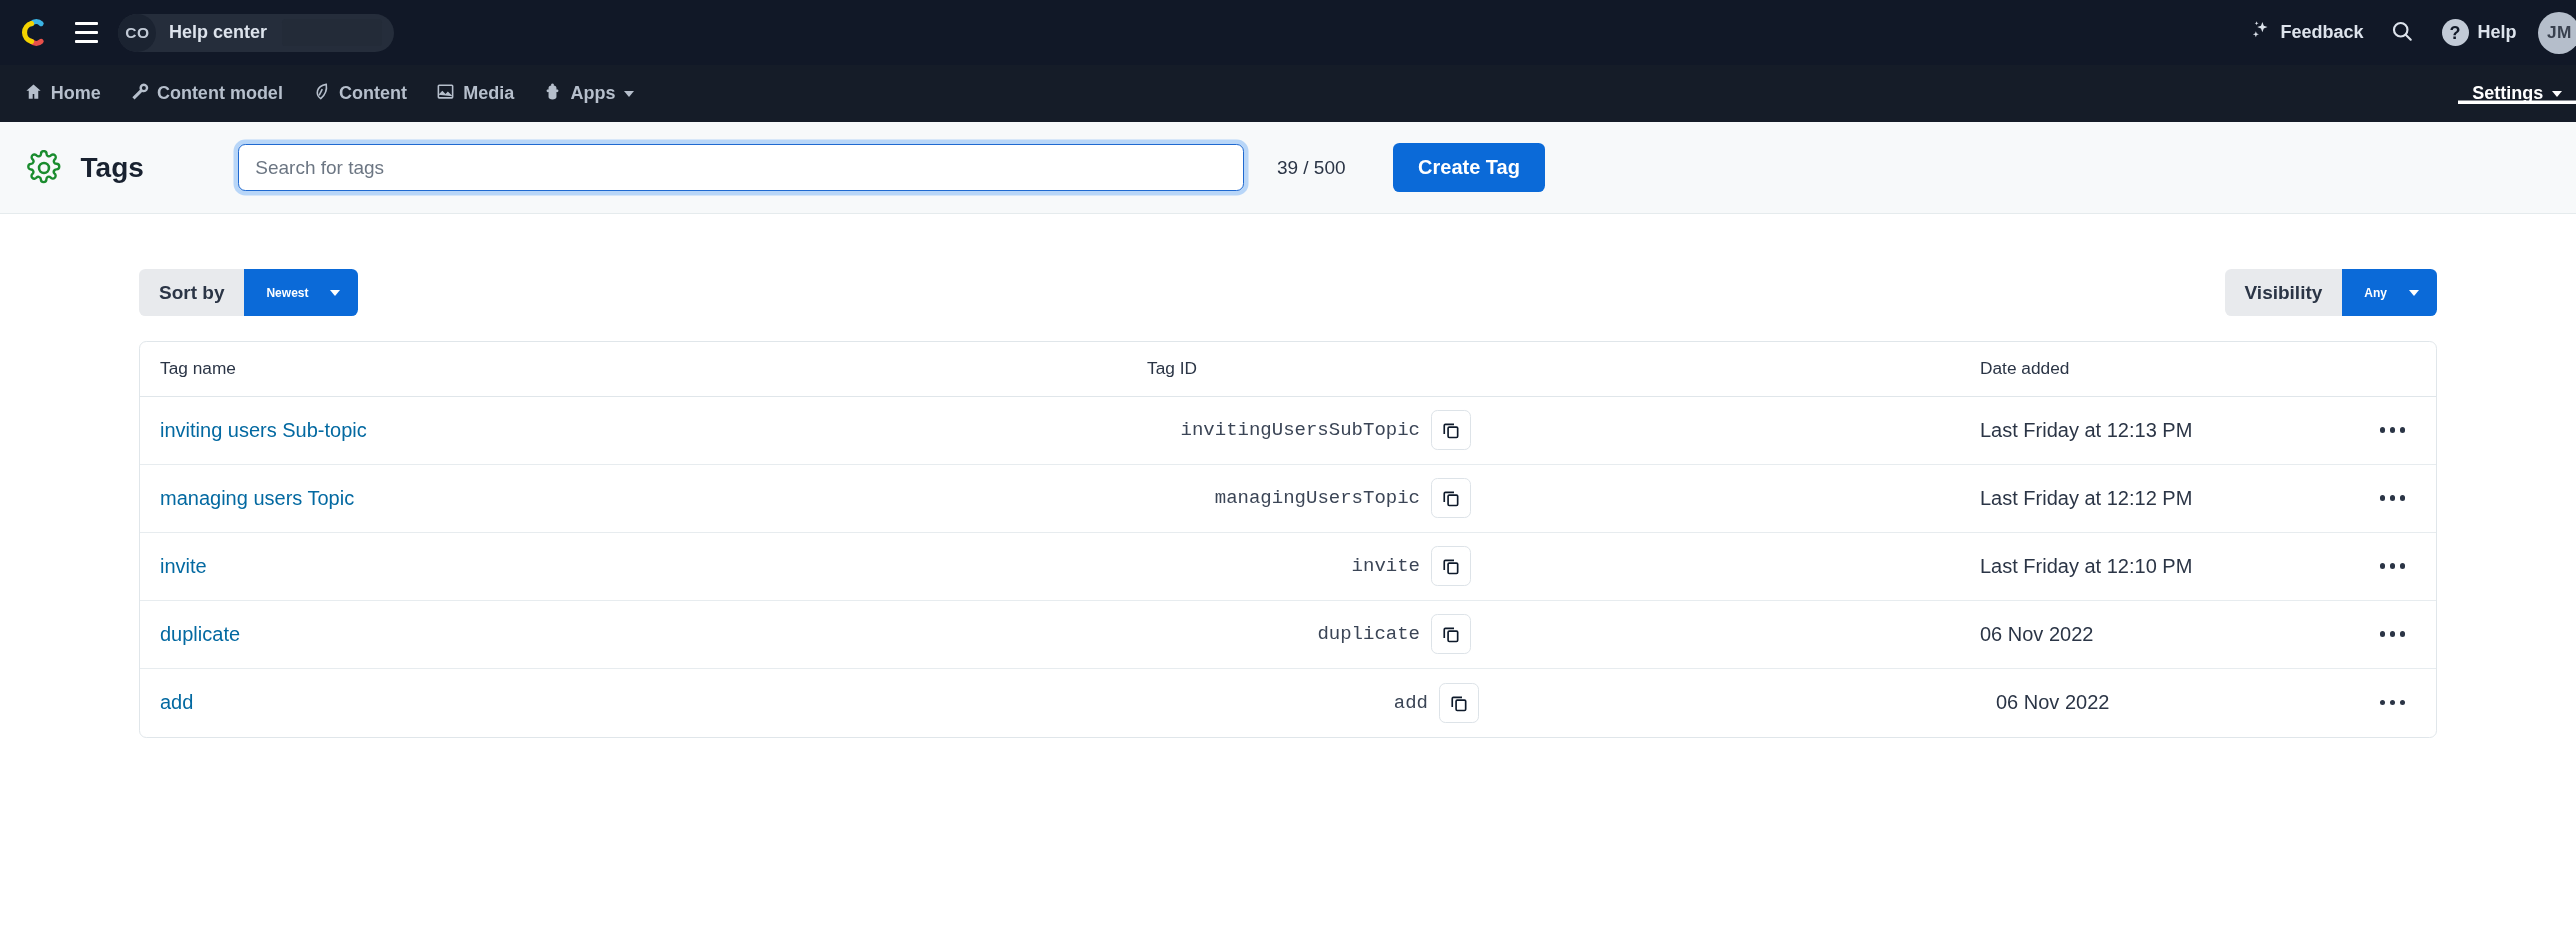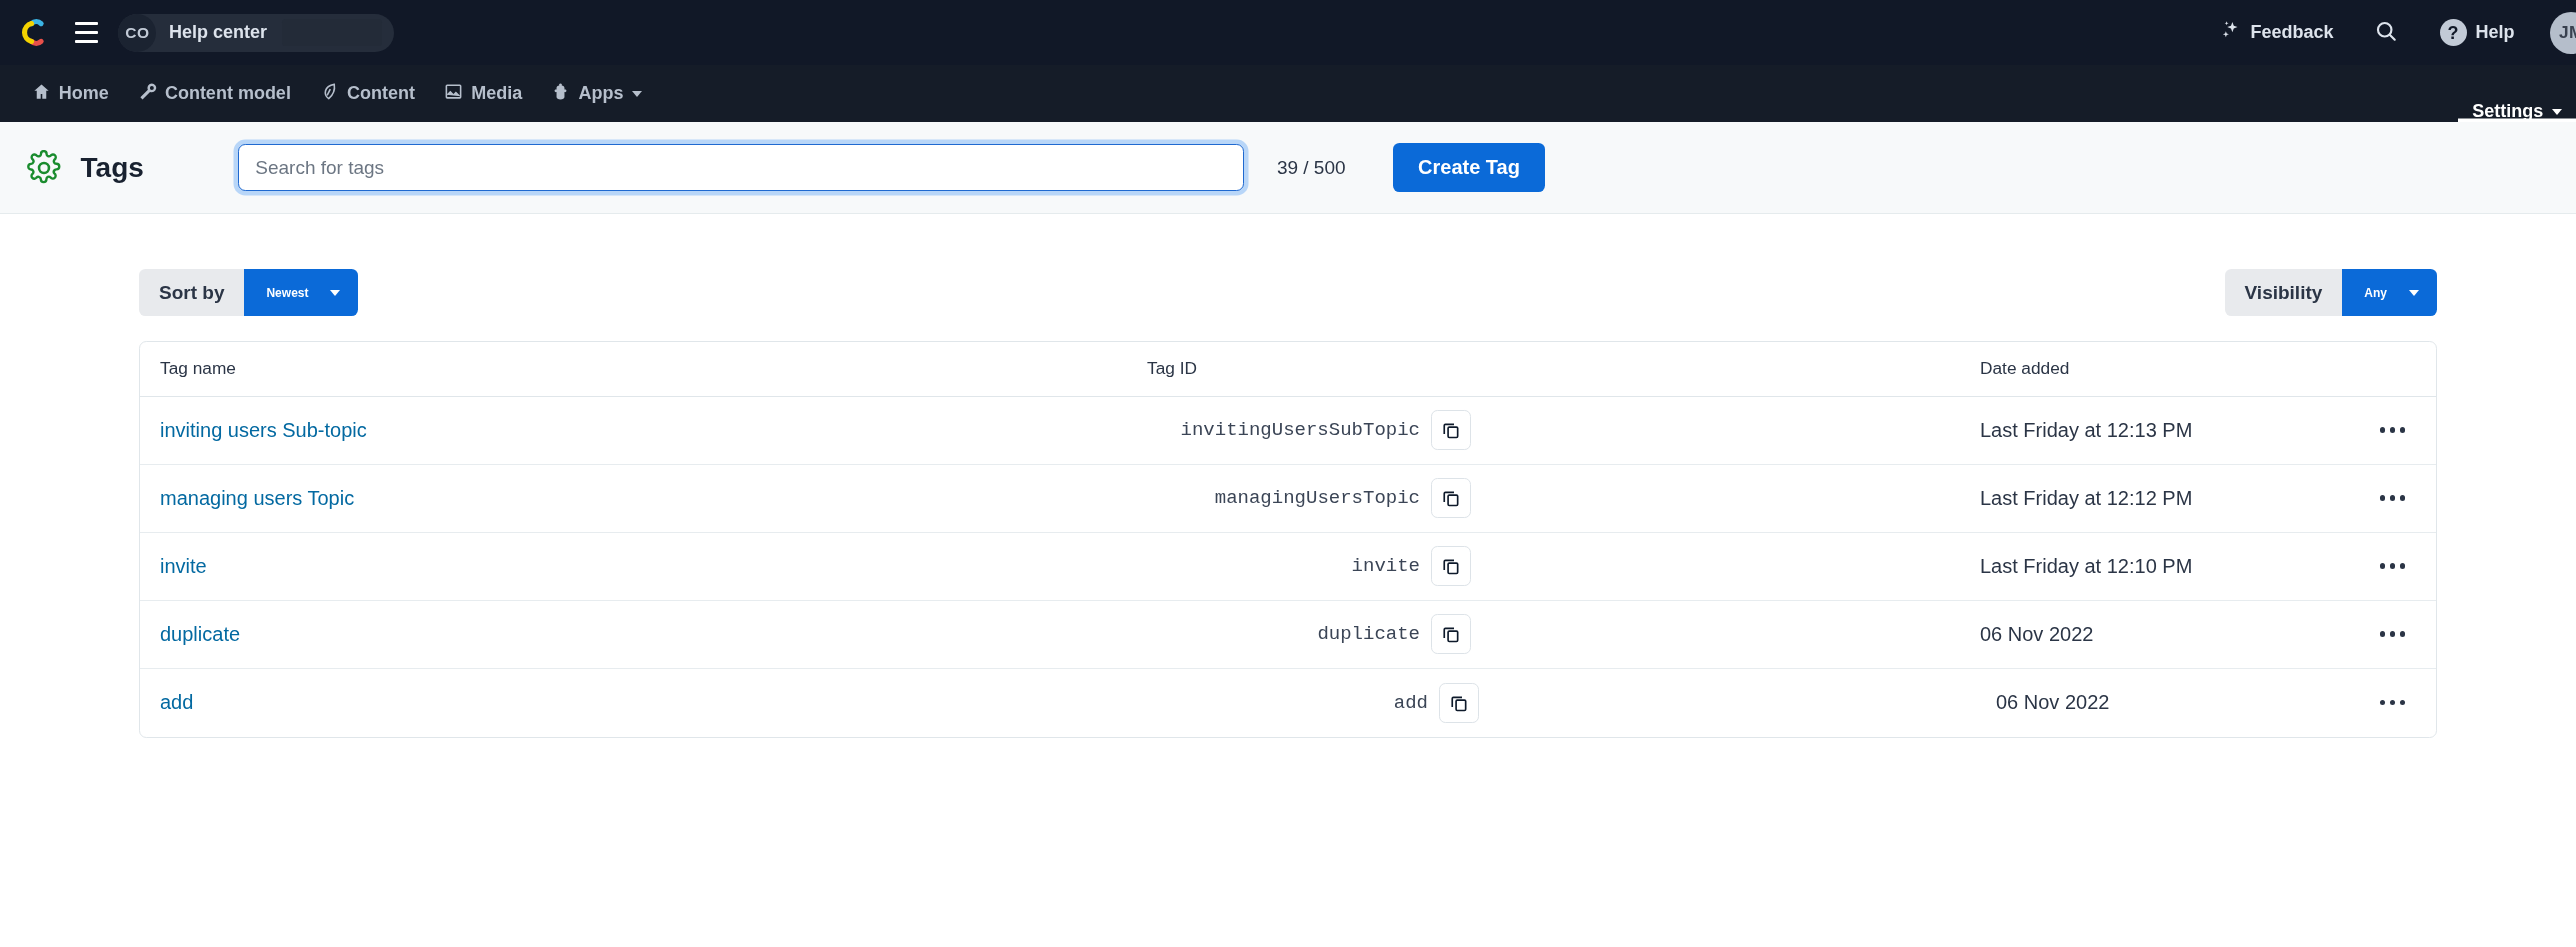--- a/index.html
+++ b/index.html
@@ -88,22 +88,22 @@
     margin-right: 12.7px;
   }
 
   .topbar-right {
     position: absolute;
     right: 0;
     top: 0;
     height: 65px;
     display: flex;
     align-items: center;
-    gap: 14px;
-    padding-right: 0;
+    gap: 0;
+    padding-right: 12px;
   }
   .tb-item {
     display: flex;
     align-items: center;
     gap: 9px;
     color: #dde3ec;
     font-size: 18px;
     font-weight: 700;
     cursor: pointer;
     padding: 0 14.5px;
@@ -145,41 +145,41 @@
     flex: 0 0 42px;
     letter-spacing: 0.5px;
   }
 
   
   .navbar {
     height: 57px;
     background: #151c28;
     display: flex;
     align-items: stretch;
-    padding-left: 17px;
+    padding-left: 9px;
     position: relative;
   }
   .nav-item {
     display: flex;
     align-items: center;
     gap: 8.2px;
     color: #b6bfcc;
     font-size: 18px;
     font-weight: 700;
     padding: 0 14.5px;
     cursor: pointer;
     white-space: nowrap;
   }
   .nav-right {
     position: absolute;
     right: 0;
     top: 0;
     bottom: 0;
     display: flex;
-    align-items: flex-end;
+    align-items: center;
   }
   .nav-item.active {
     color: #ffffff;
     box-shadow: inset 0 -3.6px 0 0 #ffffff;
   }
   .caret {
     width: 0; height: 0;
     border-left: 5.5px solid transparent;
     border-right: 5.5px solid transparent;
     border-top: 6.4px solid currentColor;

